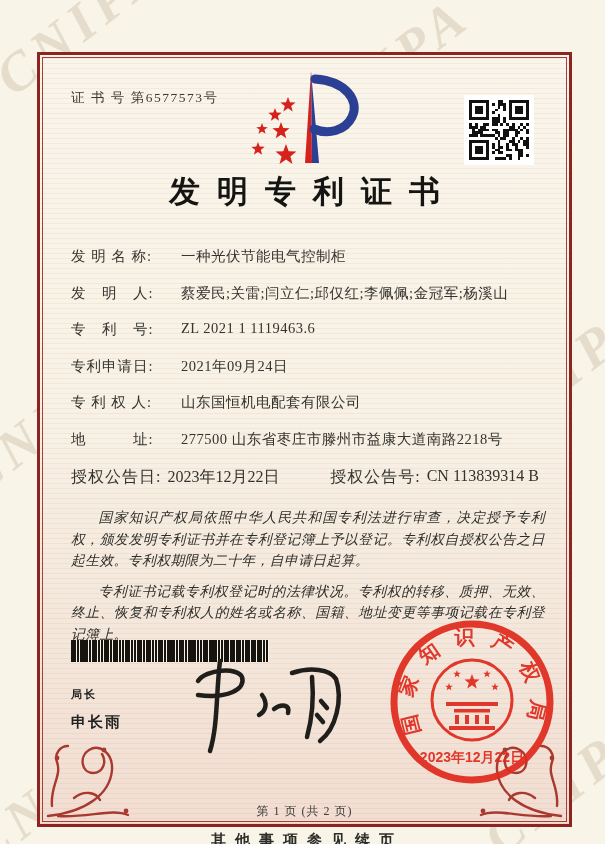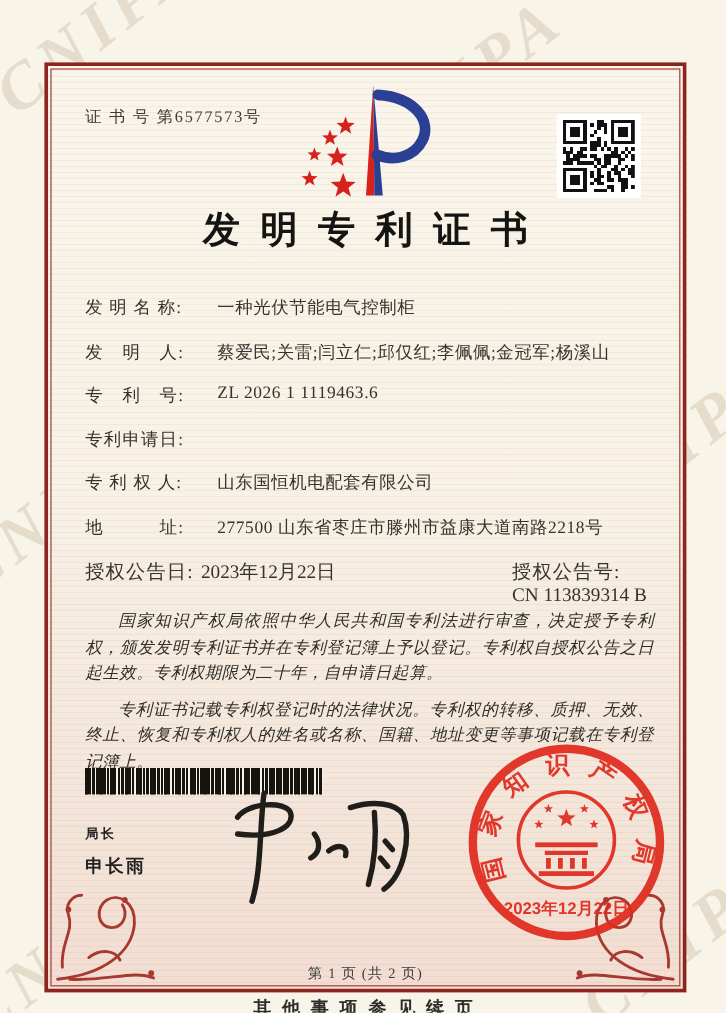--- a/index.html
+++ b/index.html
@@ -36,21 +36,21 @@
     left:0;top:116px;width:100%;text-align:center;font-size:31px;font-weight:bold;
     letter-spacing:17px;text-indent:17px;color:#141412;font-family:Liberation Serif, serif;
   }
   
   .fields{left:31px;top:192px;right:30px;}
   .frow{display:flex;align-items:flex-start;height:36.5px;font-size:14.5px;color:#33332f;}
   .flabel{flex:0 0 110px;letter-spacing:1px;white-space:pre;}
   .fvalue{flex:1;letter-spacing:0.5px;}
   .grant-row{left:31px;top:412px;right:30px;display:flex;font-size:16px;color:#33332f;justify-content:space-between;}
   .grant-row .pair{display:flex;}
-  .grant-row .pair+.pair{margin-left:42px;flex-direction:column;}
+  .grant-row .pair+.pair{margin-left:42px;}
   .grant-row .glabel{letter-spacing:1px;margin-right:6px;}
   
   .paras{left:31px;top:452px;width:474px;}
   .paras p{
     margin:0 0 9px 0;font-size:13.8px;line-height:21.5px;text-align:justify;
     text-indent:2em;font-style:italic;color:#2e2e2a;letter-spacing:0.4px;
   }
   
   .barcode{
     left:31px;top:585px;width:198px;height:22px;
@@ -244,24 +244,25 @@
     <div class="frow">
       <span class="flabel">发 明 名 称:</span>
       <span class="fvalue">一种光伏节能电气控制柜</span>
     </div>
     <div class="frow">
       <span class="flabel">发　明　人:</span>
       <span class="fvalue">蔡爱民;关雷;闫立仁;邱仅红;李佩佩;金冠军;杨溪山</span>
     </div>
     <div class="frow">
       <span class="flabel">专　利　号:</span>
-      <span class="fvalue">ZL 2026 1 1119463.6</span>
+      <span class="fvalue">ZL 2021 1 1119463.6</span>
     </div>
     <div class="frow">
       <span class="flabel">专利申请日:</span>
+      <span class="fvalue">2021年09月24日</span>
     </div>
     <div class="frow">
       <span class="flabel">专 利 权 人:</span>
       <span class="fvalue">山东国恒机电配套有限公司</span>
     </div>
     <div class="frow">
       <span class="flabel">地　　　址:</span>
       <span class="fvalue">277500 山东省枣庄市滕州市益康大道南路2218号</span>
     </div>
   </div>

